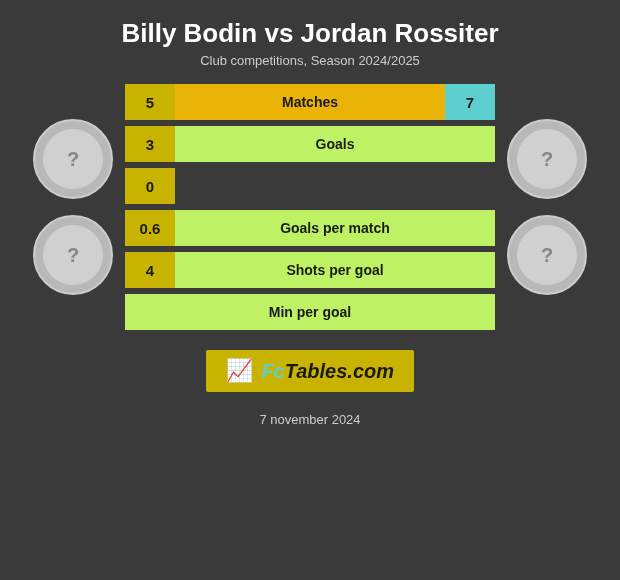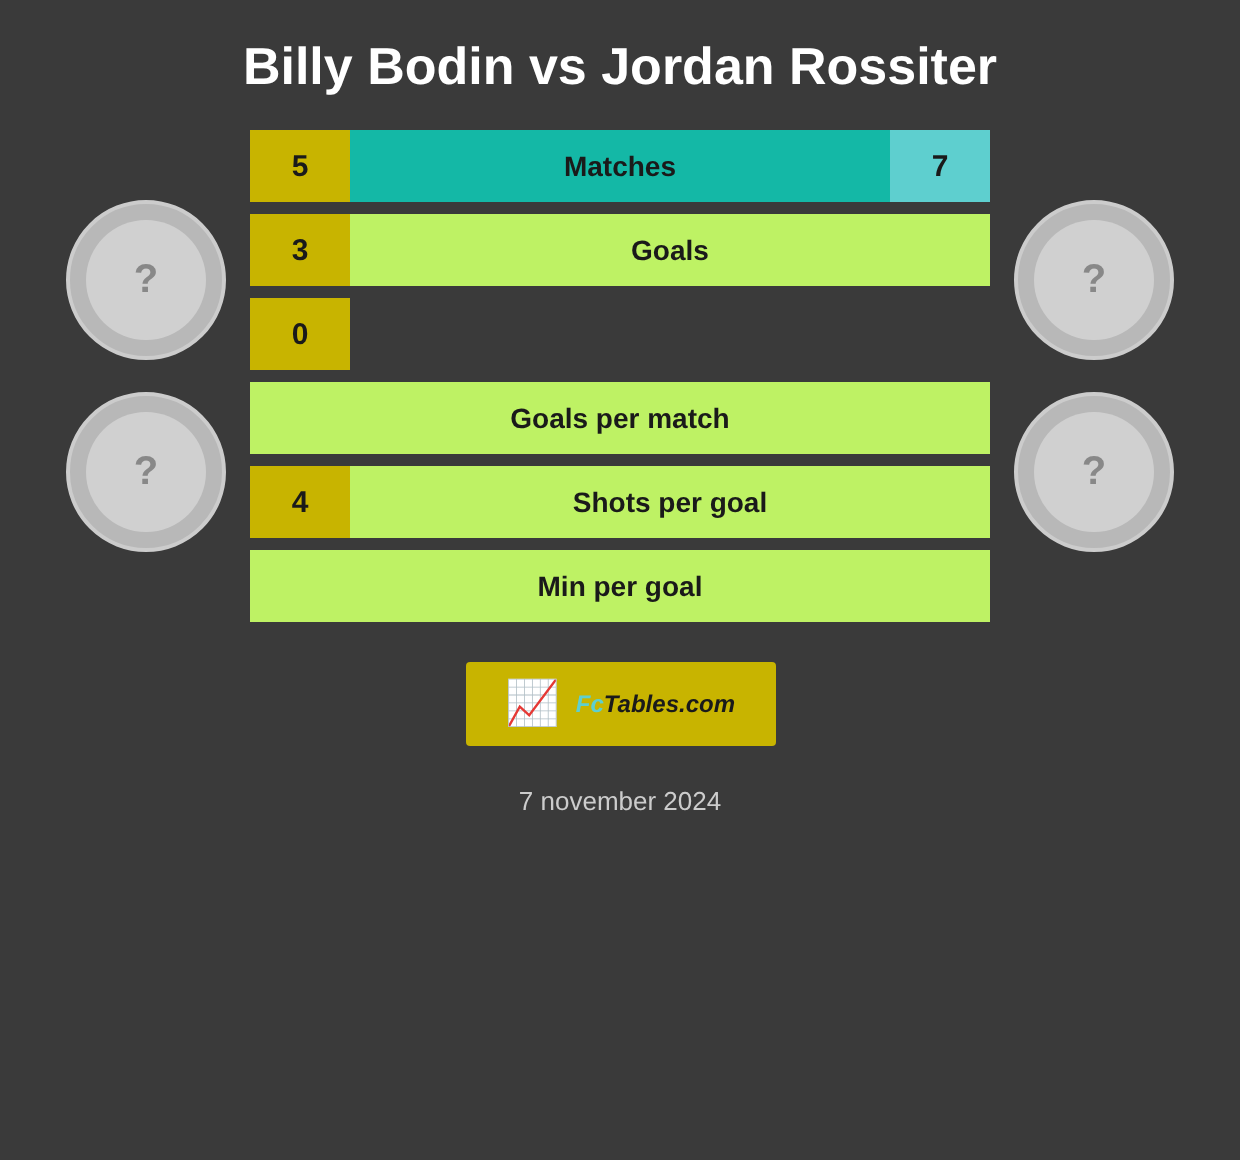--- a/index.html
+++ b/index.html
@@ -139,21 +139,21 @@
       font-size: 14px;
       color: #1a1a1a;
       position: relative;
     }
 
     .center-label-bar.gold {
       background-color: #bef264;
     }
 
     .center-label-bar.cyan {
-      background-color: #14b8a6;
+      background-color: #eab308;
     }
 
     .right-value {
       background-color: #c8b400;
       color: #1a1a1a;
       font-weight: bold;
       font-size: 15px;
       padding: 0 10px;
       height: 100%;
       display: flex;
@@ -181,41 +181,42 @@
       align-items: center;
       gap: 8px;
       border-radius: 2px;
     }
 
     .logo-icon {
       font-size: 22px;
     }
 
     .logo-text {
-      font-size: 12px;
+      font-size: 20px;
       font-weight: bold;
       color: #1a1a1a;
       font-style: italic;
     }
 
     .date-text {
       color: #cccccc;
       font-size: 13px;
       margin-top: 20px;
     }
 
     .fc-text {
       color: #5ecfcf;
     }
   </style>
 </head>
 <body>
 
 <div class="title-section">
   <div class="main-title">Billy Bodin vs Jordan Rossiter</div>
+  <div class="subtitle">Club competitions, Season 2024/2025</div>
 </div>
 
 <div class="comparison-area">
 
   <div class="player-avatars-left">
     <div class="avatar">
       <div class="avatar-inner">?</div>
     </div>
     <div class="avatar-small">
       <div class="avatar-inner">?</div>
@@ -238,20 +239,21 @@
       </div>
     </div>
       <div class="stat-row">
       <div class="stat-bar">
         <div class="left-value">0</div>
 
       </div>
     </div>
       <div class="stat-row">
       <div class="stat-bar">
+        <div class="left-value">0.6</div>
         <div class="center-label-bar gold">Goals per match</div>
 
       </div>
     </div>
       <div class="stat-row">
       <div class="stat-bar">
         <div class="left-value">4</div>
         <div class="center-label-bar gold">Shots per goal</div>
 
       </div>

